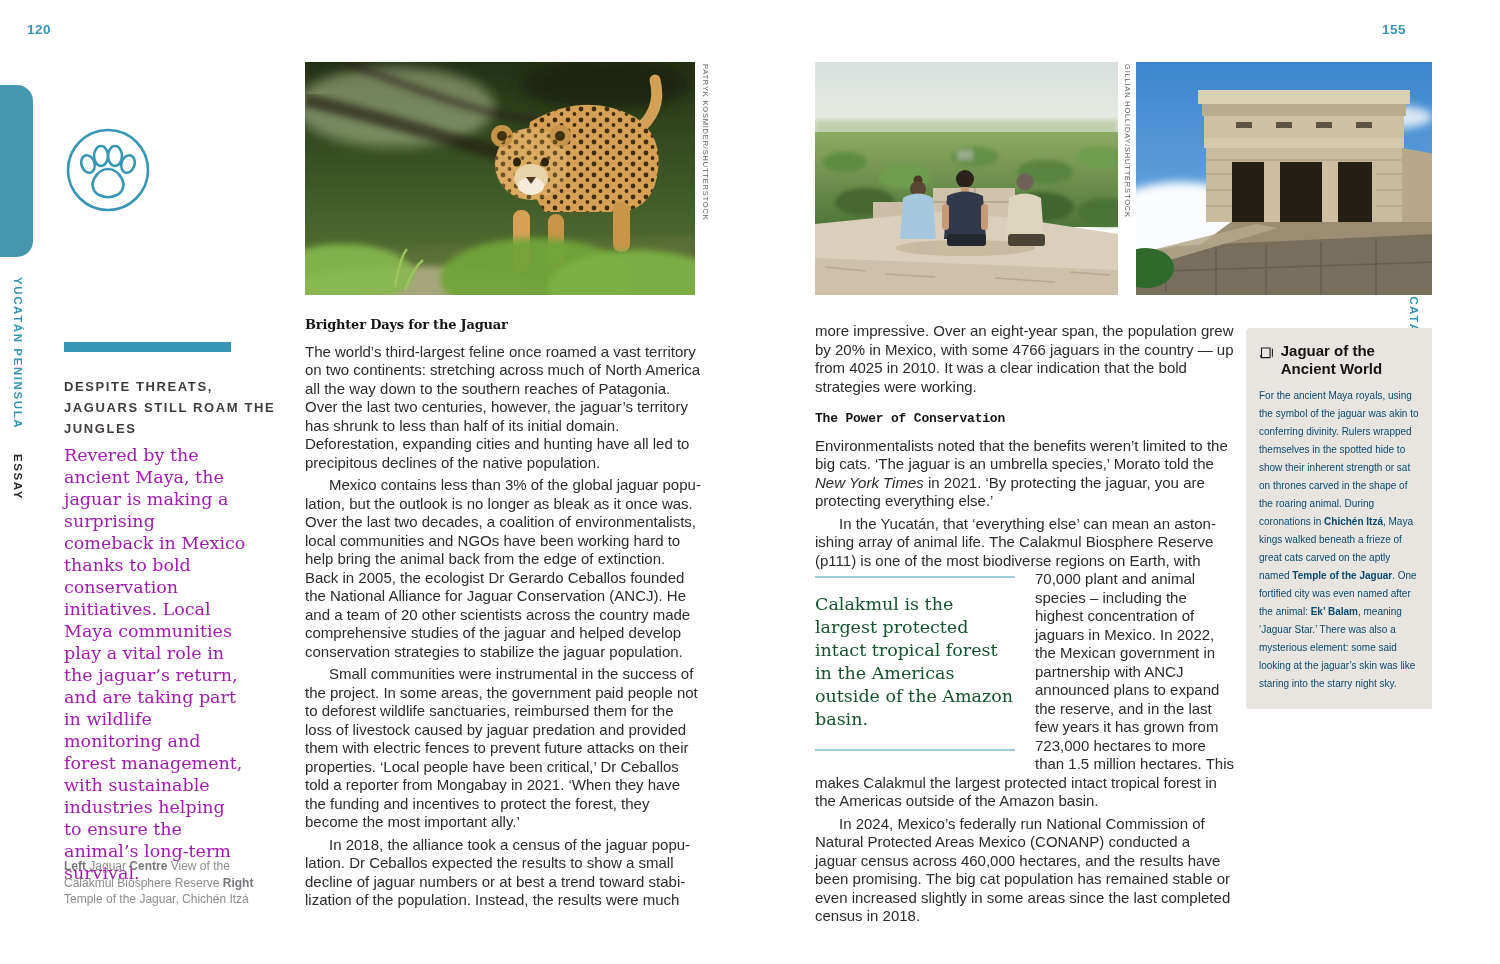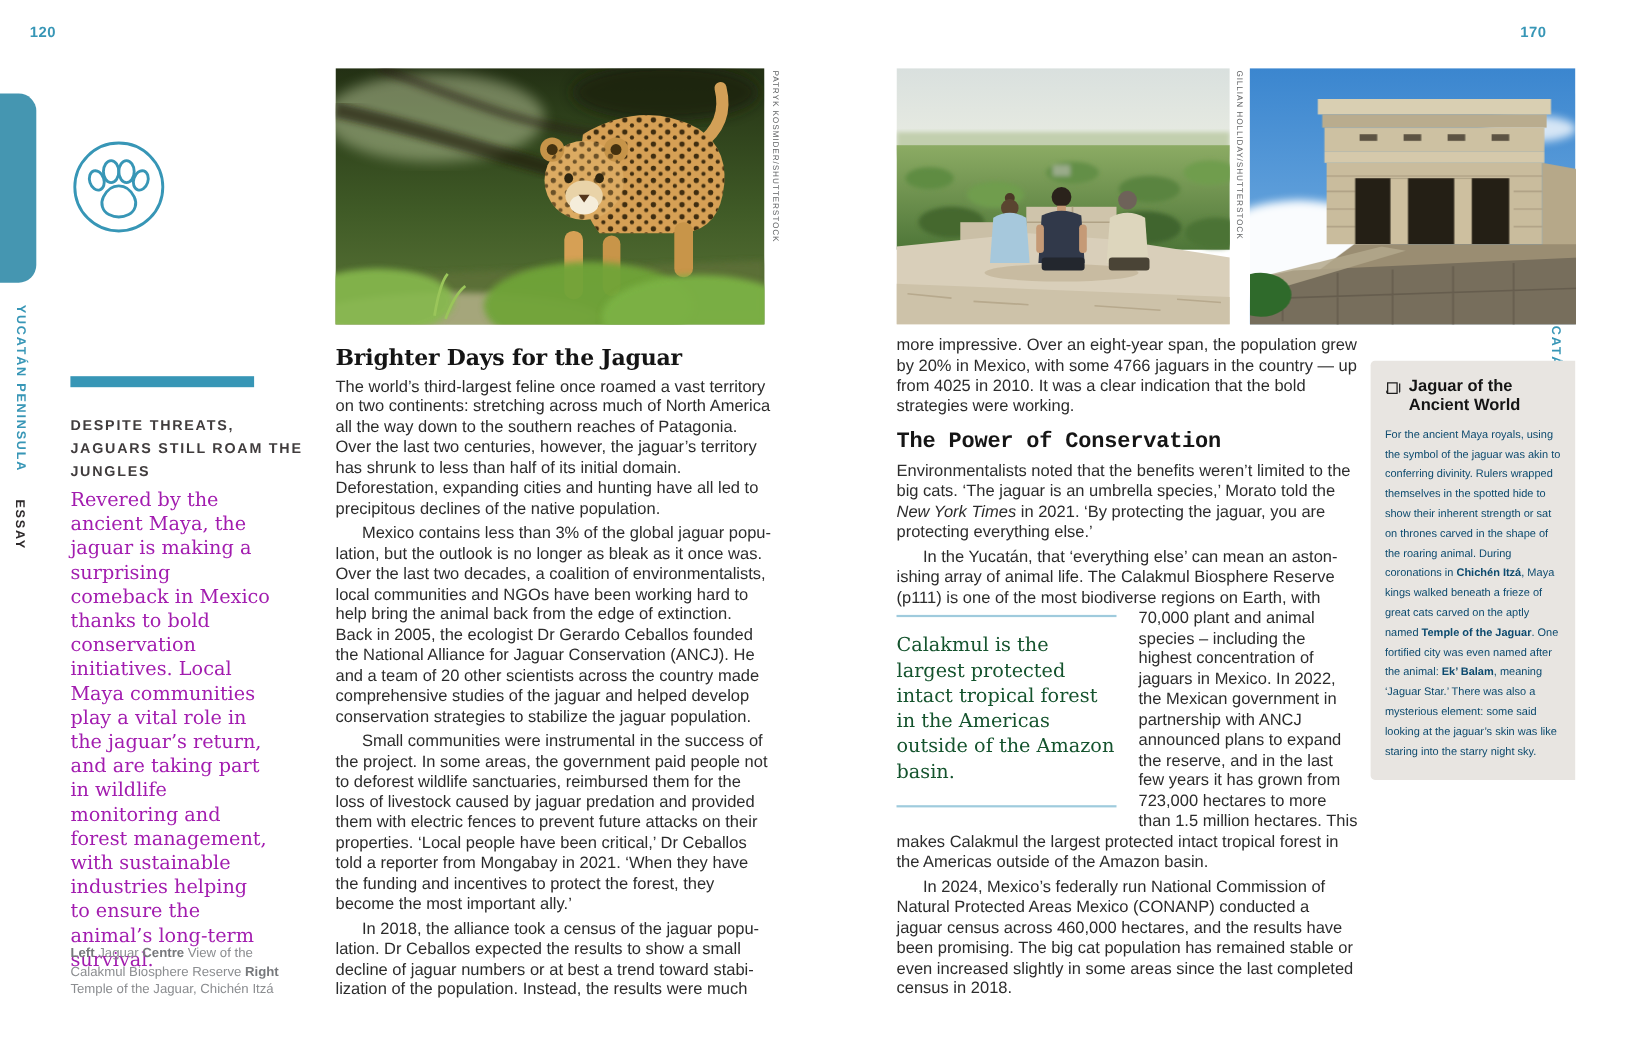--- a/index.html
+++ b/index.html
@@ -29,42 +29,42 @@
   .lede{position:absolute;left:64px;top:444px;width:182px;font-family:"DejaVu Serif",serif;
         font-size:17.5px;line-height:22px;color:#a21caf;}
   .caption{position:absolute;left:64px;top:858px;width:196px;font-size:12px;line-height:16.5px;color:var(--gray);}
   .caption .b{color:#77797c;margin-top:36px;}
   .photo{position:absolute;top:62px;display:block;}
   .vcredit{position:absolute;top:64px;writing-mode:vertical-rl;font-size:7.5px;letter-spacing:.8px;
            color:#616365;white-space:nowrap;}
   .col{position:absolute;font-size:15px;line-height:18.5px;color:#2c2c2c;}
   .col p{margin:0 0 4px;}
   .col p.indent{text-indent:24px;}
-  .col h3{font-family:"DejaVu Serif",serif;font-size:20px;font-weight:700;letter-spacing:-0.2px;
+  .col h3{font-family:"DejaVu Serif",serif;font-size:13px;font-weight:700;letter-spacing:-0.2px;
           margin:0 0 8px;color:#151515;}
   .col h3.later{margin-top:14px;font-family:Liberation Mono, monospace;}
   .midcol{left:305px;top:316px;width:396px;}
-  .rightcol{left:815px;top:305px;width:421px;}
+  .rightcol{left:815px;top:322px;width:421px;}
   .pullquote{display:block;float:left;width:200px;margin:6px 20px 8px 0;padding:15px 0 18px;
              border-top:2px solid var(--qline);border-bottom:2px solid var(--qline);
              font-family:"DejaVu Serif",serif;font-size:17.5px;line-height:23px;color:#14532d;text-indent:0;}
   .infobox{position:absolute;left:1246px;top:328px;width:190px;background:var(--boxbg);
            border-radius:4px;padding:14px 13px 16px;}
   .infobox-head{display:flex;gap:6px;align-items:flex-start;}
   .infobox-head h4{margin:0;font-size:15px;line-height:18px;font-weight:700;color:#141414;}
   .infobox-body{margin-top:9px;font-size:10px;line-height:18px;color:#0c4a6e;}
   .b{font-weight:700;} .i{font-style:italic;}
 </style>
 </head>
 <body>
 
 <div id="spread">
 
   <div class="pagenum left">120</div>
-  <div class="pagenum right">170</div>
+  <div class="pagenum right">155</div>
 
   <div class="tab left"></div>
   <div class="tab right"></div>
 
   <div class="vrail left">
     <span class="rail-region">YUCATÁN PENINSULA</span>
     <span class="rail-section">ESSAY</span>
   </div>
   <div class="vrail right">
     <span class="rail-region">YUCATÁN PENINSULA</span>

